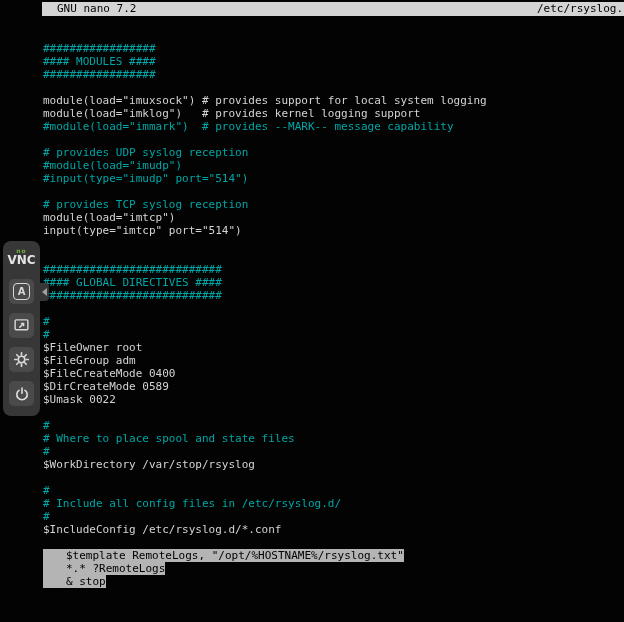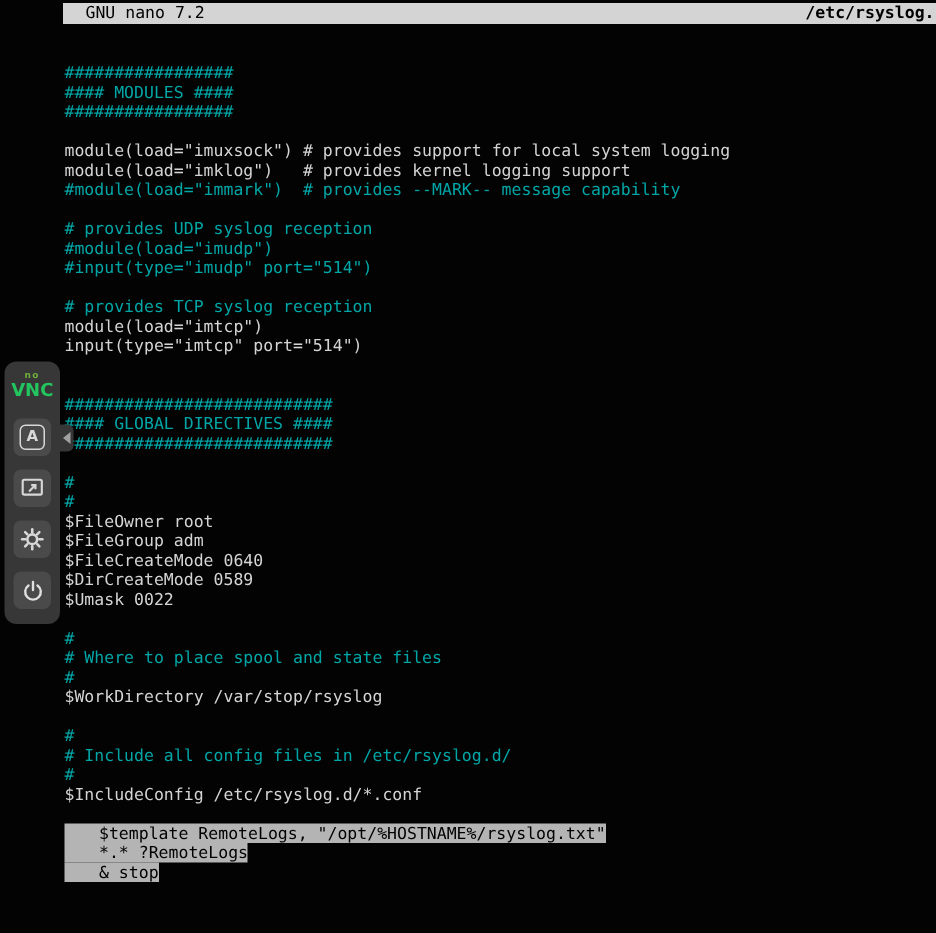--- a/index.html
+++ b/index.html
@@ -6,36 +6,36 @@
   html,body { width:624px; height:622px; background:#000; overflow:hidden; }
   body { font-family:"DejaVu Sans Mono", monospace; }
 
   .screen { position:relative; width:624px; height:622px; background:#030303; }
 
   
   .terminal { position:absolute; left:42px; top:0; right:0; bottom:0; padding-top:2px; background:#030303; }
   .titlebar { height:14px; background:#d4d4d4; color:#000; font-size:11px; line-height:14px;
               display:flex; justify-content:space-between; white-space:pre; overflow:hidden; }
   .tb-left  { padding-left:15px; }
-  .tb-right { padding-right:1px;font-weight:bold; }
+  .tb-right { padding-right:1px; }
 
   .term-body { font-size:11px; padding-left:1px; }
   .line { height:13px; line-height:13px; white-space:pre; }
   .line.comment  span { color:#00a6a6; }
   .line.plain    span { color:#d4d4d4; }
   .line.selected span { background:#b4b4b4; color:#000;padding-left:23px; }
 
   
   .vnc-panel { position:absolute; left:3px; top:241px; width:37px; background:#373737;
                border-radius:8px; display:flex; flex-direction:column; align-items:center;
                padding:7px 0 10px; gap:9px; }
   .vnc-logo { display:flex; flex-direction:column; align-items:center; line-height:1; height:22px;
               font-family:"DejaVu Sans", sans-serif; }
   .logo-no  { color:#6fae3c; font-size:6px; font-weight:bold; letter-spacing:1px; }
-  .logo-vnc { color:#22c55e; font-size:12px; font-weight:bold; }
+  .logo-vnc { color:#e5e5e5; font-size:12px; font-weight:bold; }
 
   .vnc-btn { width:25px; height:25px; background:#4a4a4a; border:none; border-radius:5px;
              display:flex; align-items:center; justify-content:center; cursor:pointer; padding:0; }
   .akey { width:17px; height:17px; border:1.6px solid #d8d8d8; border-radius:4px;
           display:flex; align-items:center; justify-content:center;
           font-family:"DejaVu Sans", sans-serif; font-size:10px; font-weight:bold; color:#d8d8d8; }
 
   .vnc-handle { position:absolute; right:-9px; top:42px; width:9px; height:18px;
                 background:#373737; border-radius:0 4px 4px 0;
                 display:flex; align-items:center; justify-content:center; cursor:pointer; }
@@ -73,21 +73,21 @@
         <div class="line plain"><span></span></div>
         <div class="line plain"><span></span></div>
         <div class="line comment"><span>###########################</span></div>
         <div class="line comment"><span>#### GLOBAL DIRECTIVES ####</span></div>
         <div class="line comment"><span>###########################</span></div>
         <div class="line plain"><span></span></div>
         <div class="line comment"><span>#</span></div>
         <div class="line comment"><span>#</span></div>
         <div class="line plain"><span>$FileOwner root</span></div>
         <div class="line plain"><span>$FileGroup adm</span></div>
-        <div class="line plain"><span>$FileCreateMode 0640</span></div>
+        <div class="line plain"><span>$FileCreateMode 0400</span></div>
         <div class="line plain"><span>$DirCreateMode 0589</span></div>
         <div class="line plain"><span>$Umask 0022</span></div>
         <div class="line plain"><span></span></div>
         <div class="line comment"><span>#</span></div>
         <div class="line comment"><span># Where to place spool and state files</span></div>
         <div class="line comment"><span>#</span></div>
         <div class="line plain"><span>$WorkDirectory /var/stop/rsyslog</span></div>
         <div class="line plain"><span></span></div>
         <div class="line comment"><span>#</span></div>
         <div class="line comment"><span># Include all config files in /etc/rsyslog.d/</span></div>

